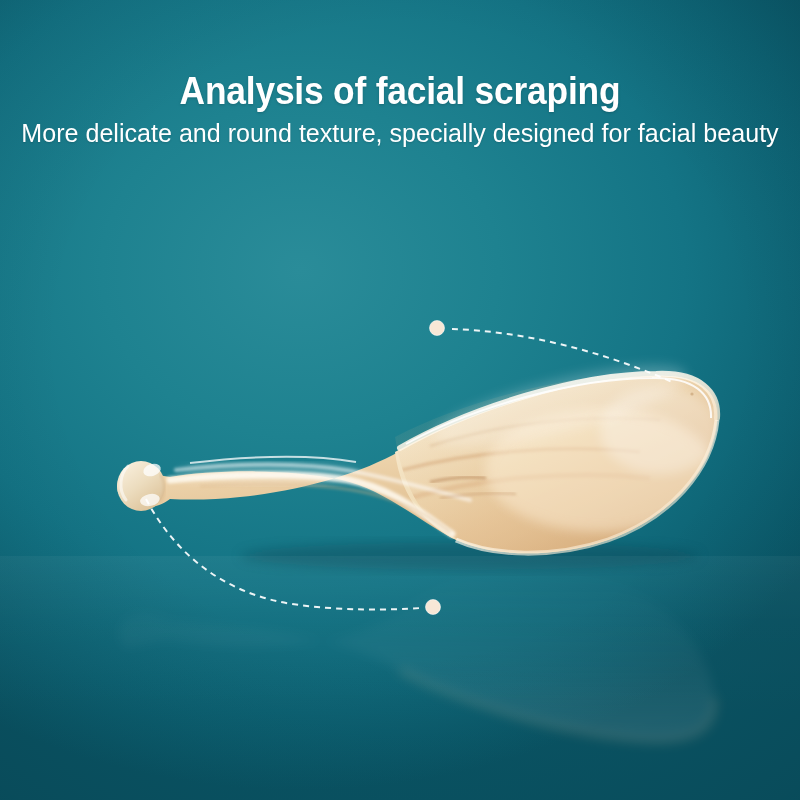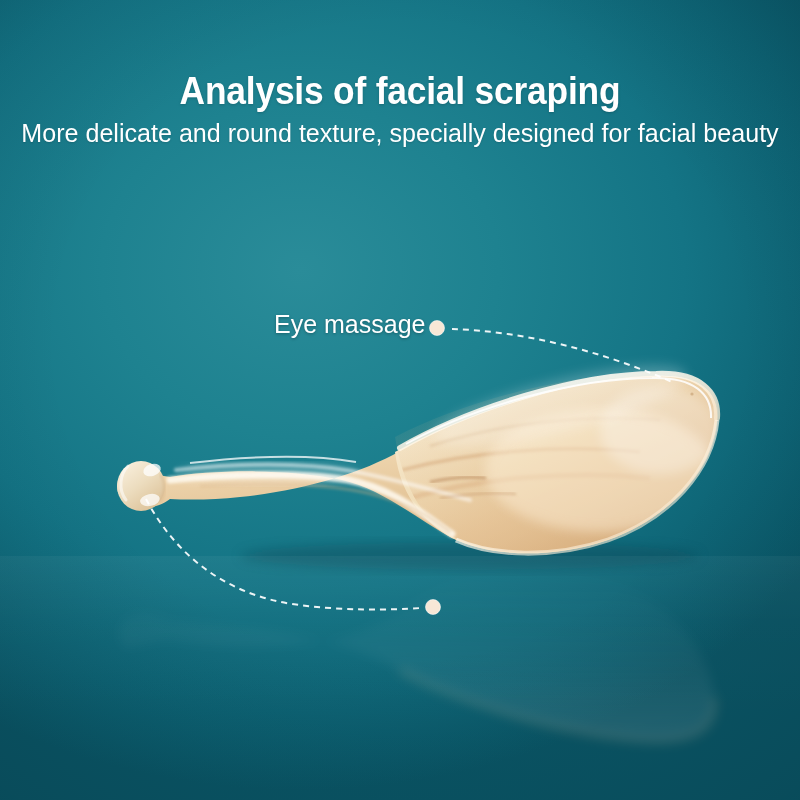--- a/index.html
+++ b/index.html
@@ -184,15 +184,14 @@
     <path class="lead" d="M 146 499 C 176 556 226 594 292 604 C 340 611 390 610 421 608"></path>
     <circle class="dot" cx="433" cy="607" r="7.5"></circle>
   </svg>
 
   <div id="surface"></div>
   <div id="vignette"></div>
 
   <div class="hdr" id="title">Analysis of facial scraping</div>
   <div class="hdr" id="subtitle">More delicate and round texture, specially designed for facial beauty</div>
 
-  <div class="callout" id="label-eye-massage">Eye massage</div>
 
 </div>
 
 </body></html>

